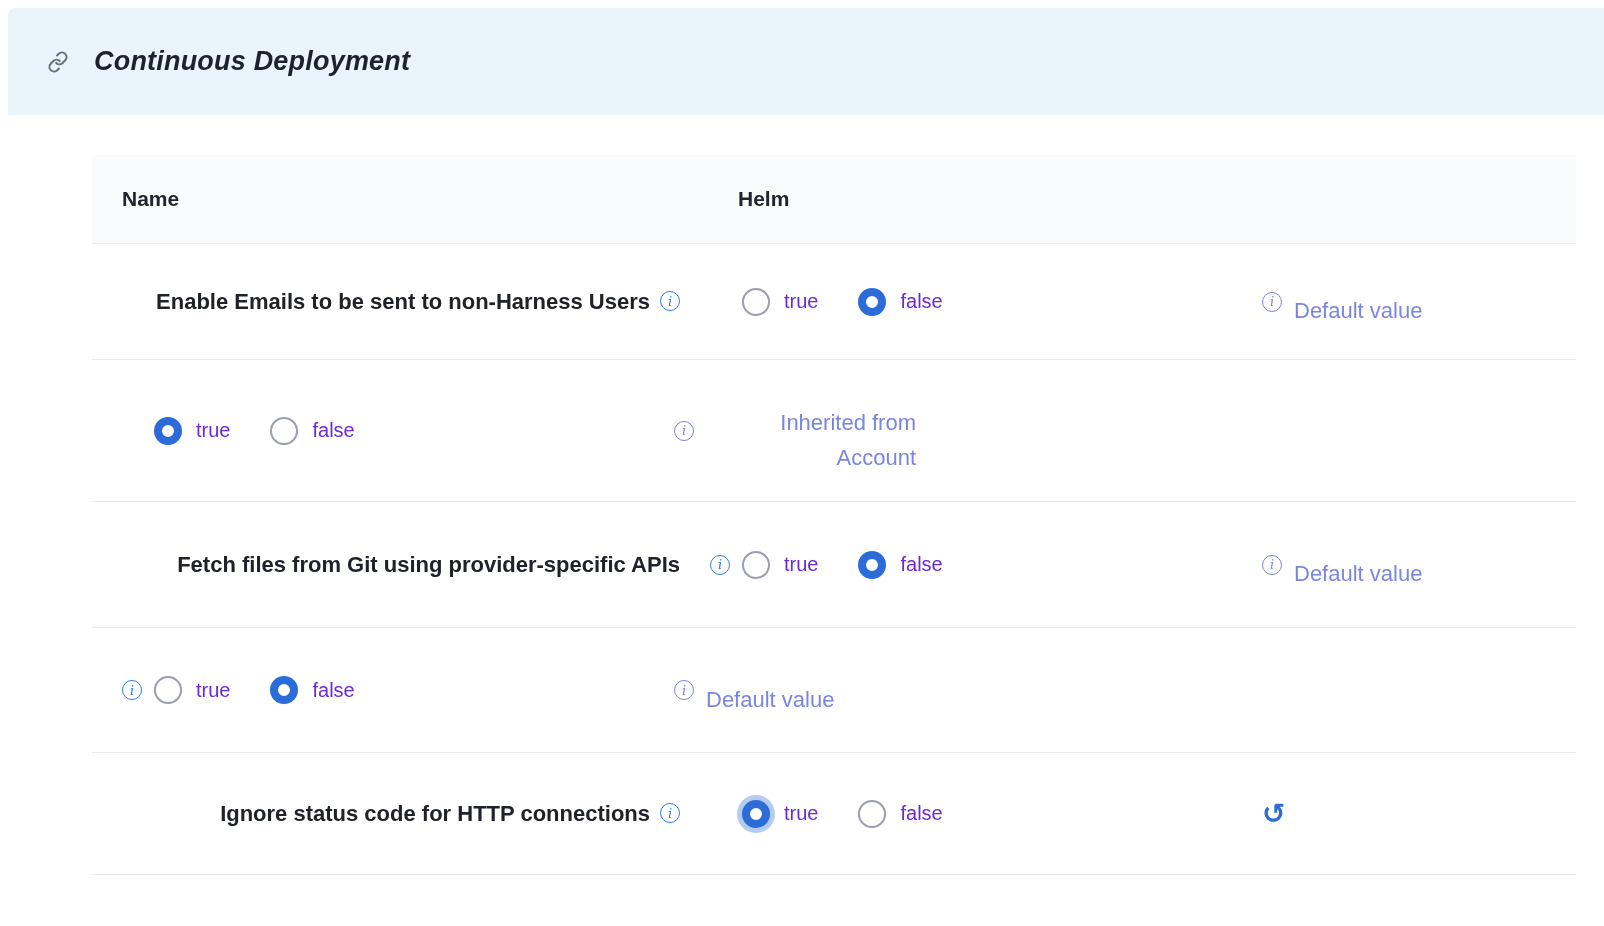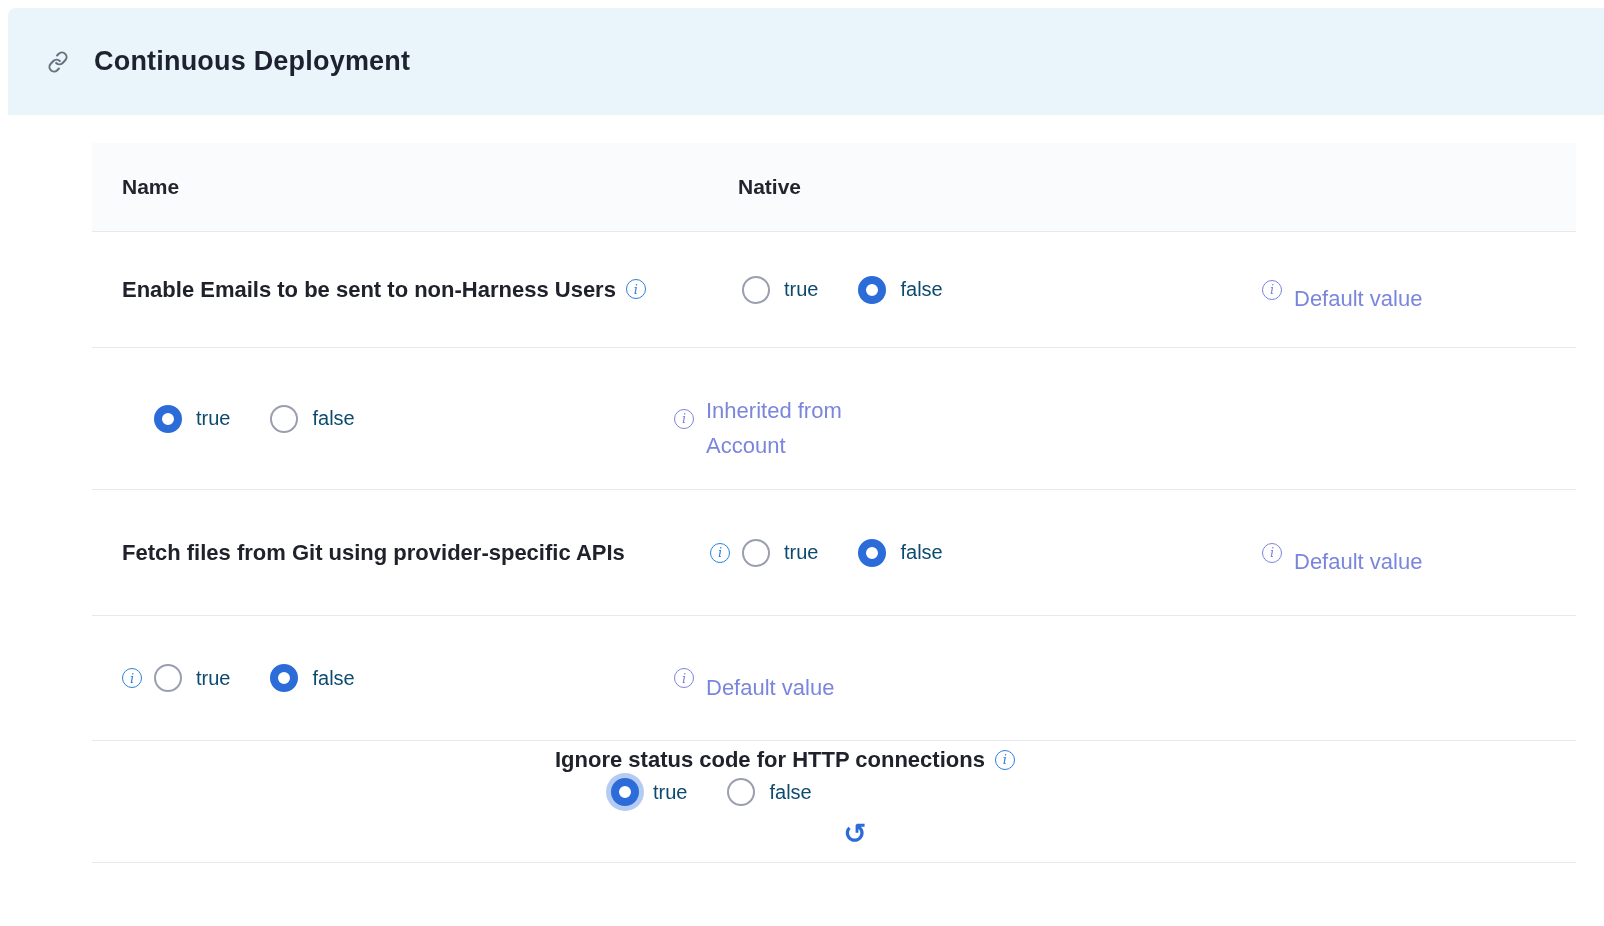--- a/index.html
+++ b/index.html
@@ -5,27 +5,28 @@
   * { box-sizing: border-box; margin: 0; padding: 0; }
   html, body { width: 1604px; height: 926px; overflow: hidden; }
   body {
     font-family: "Liberation Sans", "DejaVu Sans", sans-serif;
     background: #ffffff;
     color: #1f2129;
   }
 
   
   .header-band {
-    margin: 8px 0 0 8px;
+    margin: 8px 0 12px 8px;
     height: 107px;
     background: #e9f5fa;
     border-radius: 8px 0 0 0;
     display: flex;
     align-items: center;
     padding-left: 38px;
+    font-style: italic;
   }
   .link-icon {
     display: inline-flex;
     width: 24px; height: 24px;
     margin-right: 24px;
     align-items: center; justify-content: center;
     cursor: pointer;
   }
   .page-title {
     font-size: 27px;
@@ -53,26 +54,27 @@
   }
   .col-name-h { width: 588px; }
   .col-value-h { width: 540px; padding-left: 28px; }
 
   .row {
     display: flex;
     align-items: center;
     border-bottom: 1px solid #e8e9f0;
     padding-left: 30px;
     background: #fff;
+    text-align: right;
   }
   .h116 { min-height: 116px; }
   .h142 { min-height: 142px; }
   .h126 { min-height: 126px; }
   .h125 { min-height: 125px; }
-  .h122 { min-height: 122px; flex-direction: column; }
+  .h122 { min-height: 122px; }
 
   .name-cell {
     width: 588px;
     font-size: 22px;
     font-weight: 700;
     color: #20222b;
     line-height: 1.7;
     padding-right: 30px;
   }
   .value-cell {
@@ -124,21 +126,21 @@
   .radio {
     width: 28px; height: 28px;
     border-radius: 50%;
     border: 2px solid #9a9eae;
     background: #ffffff;
     flex: 0 0 auto;
   }
   .radio-label {
     font-size: 20px;
     font-weight: 400;
-    color: #0c4a6e;
+    color: #6d28d9;
     margin-left: 14px;
   }
   .row[data-selected="true"]  .radio-true,
   .row[data-selected="false"] .radio-false {
     border: 8px solid #2b6cd9;
   }
   .value-cell[data-focused="true"] .radio-true {
     box-shadow: 0 0 0 5px rgba(43, 108, 217, 0.35);
   }
 
@@ -181,21 +183,21 @@
     </svg>
   </span>
   <h1 class="page-title">Continuous Deployment</h1>
 </div>
 
 <div class="main">
   <div class="settings-table">
 
     <div class="thead">
       <div class="col-header col-name-h">Name</div>
-      <div class="col-header col-value-h">Native</div>
+      <div class="col-header col-value-h">Helm</div>
     </div>
 
     <div class="row h116" data-selected="false">
       <div class="name-cell">
         <span>Enable Emails to be sent to non-Harness Users</span><span class="info-icon">i</span>
       </div>
       <div class="value-cell">
         <span class="lead-slot"></span>
         <label class="radio-option">
           <span class="radio radio-true"></span>

